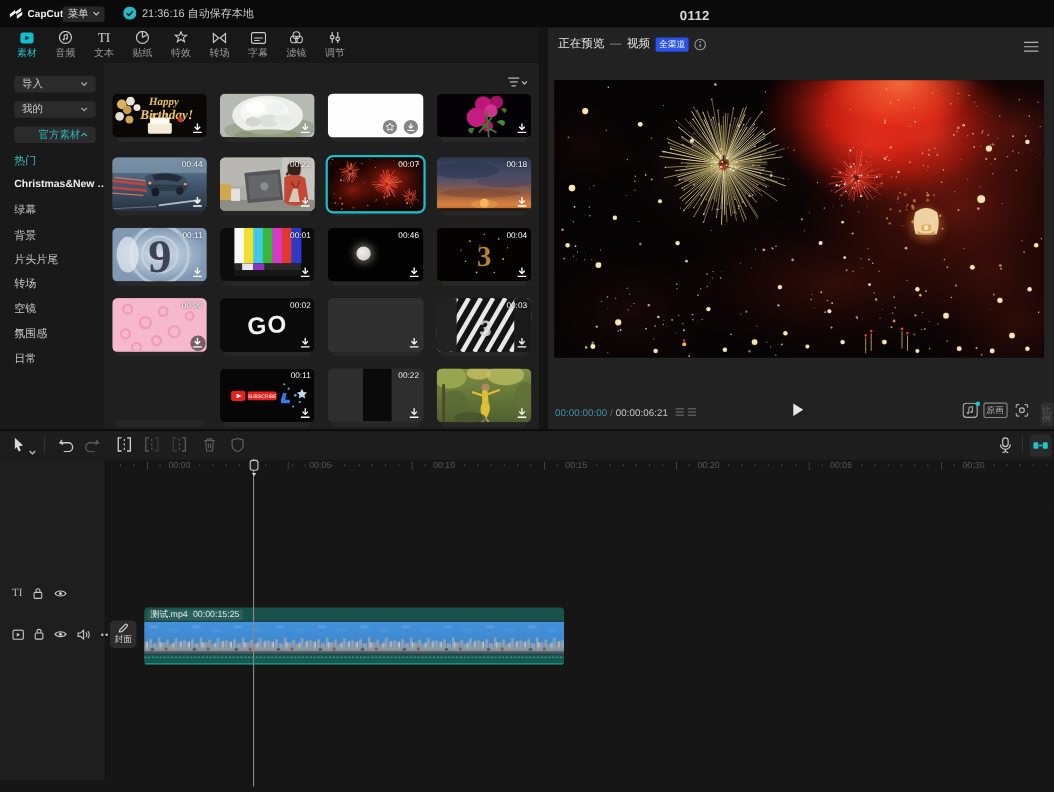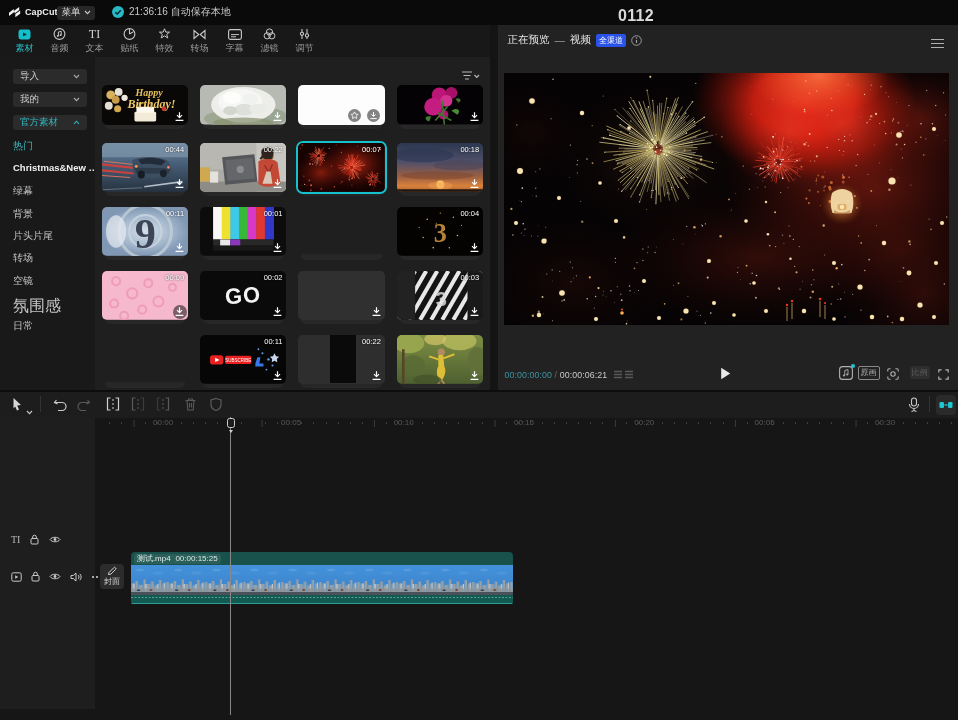--- a/index.html
+++ b/index.html
@@ -1,31 +1,31 @@
 <!DOCTYPE html>
 <html><head><meta charset="utf-8">
 <style>
 * { margin:0; padding:0; box-sizing:border-box; }
 html,body { width:958px; height:720px; background:#141414; font-family:"Liberation Sans",sans-serif; overflow:hidden; position:relative; }
 
 #topbar { position:absolute; left:0; top:0; width:958px; height:25px; background:#0a0a0a; }
 #logo { position:absolute; left:8px; top:6px; display:flex; align-items:center; gap:4px; color:#f2f2f2; font-weight:bold; font-size:9px; letter-spacing:0.1px; }
 #menubtn { position:absolute; left:57px; top:5.5px; width:38px; height:14px; background:#272727; border-radius:3px; color:#d8d8d8; font-size:9.5px; display:flex; align-items:center; justify-content:center; gap:3px; }
 #autosave { position:absolute; left:112px; top:5px; display:flex; align-items:center; gap:5px; color:#c9c9c9; font-size:10px; }
-#proj { position:absolute; left:618px; top:7px; color:#dadada; font-size:16px; font-weight:bold; letter-spacing:0.3px; }
+#proj { position:absolute; left:618px; top:7px; color:#dadada; font-size:12px; font-weight:bold; letter-spacing:0.3px; }
 
 #leftpanel { position:absolute; left:0; top:25px; width:489.5px; height:365px; background:#181818; }
 #tabs { position:absolute; left:0; top:0; width:100%; height:32px; display:flex; }
 .tab { width:35px; height:32px; display:flex; flex-direction:column; align-items:center; margin-left:0; }
 .tab .ic { height:15px; display:flex; align-items:flex-end; justify-content:center; }
 .tab .lb { font-size:9px; color:#9a9a9a; margin-top:2px; }
 .tab.on .lb { color:#27bdc7; }
 #sidebar { position:absolute; left:0; top:32px; width:95px; height:333px; background:#191919; }
 .sbtn { position:absolute; left:13px; width:74px; height:15px; background:#2b2b2b; border-radius:3px; color:#cfcfcf; font-size:9.5px; display:flex; align-items:center; padding:0 7px; justify-content:space-between; }
-.sbtn.teal { color:#30b6bf; }
+.sbtn.teal { color:#30b6bf;justify-content:flex-end; }
 .slist { position:absolute; left:13px; font-size:10px; color:#c6c6c6; white-space:nowrap; }
 #grid { position:absolute; left:95px; top:32px; width:394.5px; height:333px; background:#1f1f1f; }
 #gridinner { position:absolute; left:-95px; top:-57px; width:489.5px; height:390px; }
 .cell { position:absolute; background:#2c2c2c; border-radius:5px; overflow:hidden; }
 .cell:after { content:""; position:absolute; }
 .cbase { position:absolute; background:#272727; border-radius:0 0 5px 5px; height:6px; }
 .cell.sel { outline:2px solid #14c2cd; outline-offset:0px; border-radius:5px; }
 .dur { position:absolute; top:2px; right:4px; font-size:7.5px; color:#fff; text-shadow:0 0 2px rgba(0,0,0,0.8); }
 .dl { position:absolute; right:3px; bottom:3px; }
 .dlc { position:absolute; right:1px; bottom:1px; width:14px; height:14px; border-radius:50%; background:rgba(20,20,20,0.55); }
@@ -34,21 +34,21 @@
 
 #preview { position:absolute; left:497.5px; top:25px; width:460.5px; height:365px; background:#222223; }
 #pvhead { position:absolute; left:10px; top:8px; display:flex; align-items:center; gap:5px; color:#e4e4e4; font-size:10.5px; }
 #pvbadge { background:#2a52e8; color:#fff; font-size:8px; padding:1px 3px; border-radius:2px; }
 #pvburger { position:absolute; right:13px; top:10px; }
 #video { position:absolute; left:6.3px; top:47.8px; width:444.9px; height:251.9px; background:#000; }
 #pvctrl { position:absolute; left:0; bottom:0; width:100%; height:40px; }
 .tc1 { color:#3e93a2; } .tc2 { color:#c9c9c9; }
 #timecode { position:absolute; left:7px; top:20px; font-size:8.8px; letter-spacing:0.1px; }
 #playbtn { position:absolute; left:222px; top:16px; }
-#pvicons { position:absolute; left:0; top:0; width:100%; height:100%; } #pvicons > span, #pvicons > svg { position:absolute; top:16px; }
+#pvicons { position:absolute; left:0; top:0; width:100%; height:100%; } #pvicons > span, #pvicons > svg { position:absolute; top:16px;margin-left:36px; }
 
 #timeline { position:absolute; left:0; top:390px; width:958px; height:330px; background:#161616; }
 #tltools { position:absolute; left:0; top:2px; width:100%; height:26px; background:#1d1d1d; }
 .ticon { position:absolute; top:5px; }
 #ruler { position:absolute; left:0; top:27px; width:100%; height:15px; }
 .rl { position:absolute; top:1px; font-size:8px; color:#4e4e4e; }
 .rlt { margin-left:18px; color:#585858; }
 .tick { position:absolute; top:5px; width:1px; height:2px; background:#404040; }
 #trackhead { position:absolute; left:0; top:27px; width:95px; height:292px; background:#1e1e1e; }
 .thr { position:absolute; display:flex; align-items:center; }
@@ -178,21 +178,21 @@
 <div class="sbtn teal" style="top:57.5px;">官方素材 <svg width="7" height="5" viewBox="0 0 7 5">
           <path d="M1 3.8 L3.5 1.2 L6 3.8" stroke="#30b6bf" stroke-width="1.1" fill="none"></path>
         </svg></div>
 <div class="slist" style="top:82.3px;color:#3fb9c1;font-weight:normal;font-size:10px;max-width:85px;overflow:hidden;text-overflow:ellipsis;">热门</div>
 <div class="slist" style="top:104.7px;color:#f0f0f0;font-weight:bold;font-size:9.5px;max-width:85px;overflow:hidden;text-overflow:ellipsis;">Christmas&amp;New …</div>
 <div class="slist" style="top:127.1px;color:#c6c6c6;font-weight:normal;font-size:10px;max-width:85px;overflow:hidden;text-overflow:ellipsis;">绿幕</div>
 <div class="slist" style="top:149.5px;color:#c6c6c6;font-weight:normal;font-size:10px;max-width:85px;overflow:hidden;text-overflow:ellipsis;">背景</div>
 <div class="slist" style="top:171.9px;color:#c6c6c6;font-weight:normal;font-size:10px;max-width:85px;overflow:hidden;text-overflow:ellipsis;">片头片尾</div>
 <div class="slist" style="top:194.3px;color:#c6c6c6;font-weight:normal;font-size:10px;max-width:85px;overflow:hidden;text-overflow:ellipsis;">转场</div>
 <div class="slist" style="top:216.7px;color:#c6c6c6;font-weight:normal;font-size:10px;max-width:85px;overflow:hidden;text-overflow:ellipsis;">空镜</div>
-<div class="slist" style="top:239.1px;color:#c6c6c6;font-weight:normal;font-size:16px;max-width:85px;overflow:hidden;text-overflow:ellipsis;">氛围感</div>
+<div class="slist" style="top:239.1px;color:#c6c6c6;font-weight:normal;font-size:10px;max-width:85px;overflow:hidden;text-overflow:ellipsis;">氛围感</div>
 <div class="slist" style="top:261.5px;color:#c6c6c6;font-weight:normal;font-size:10px;max-width:85px;overflow:hidden;text-overflow:ellipsis;">日常</div>
 </div>
 <div id="grid">
       <div id="gridinner">
 <div class="cbase" style="left:104.5px;top:122.8px;width:80.6px;"></div>
         <div class="cell" style="left:101.5px;top:85.3px;width:86.6px;height:39.5px;">
           <div style="position:absolute;inset:0;background:#0a0806;">
             <div style="position:absolute;left:34px;top:2px;font-size:10px;color:#e8c05c;font-style:italic;font-weight:bold;font-family:'Liberation Serif',serif;">Happy</div>
             <div style="position:absolute;left:26px;top:12px;font-size:12px;color:#ecc868;font-style:italic;font-weight:bold;font-family:'Liberation Serif',serif;">Birthday!</div>
             <svg width="86" height="40" viewBox="0 0 86 40" style="position:absolute;inset:0;width:100%;height:100%;">
@@ -546,20 +546,31 @@
             <rect x="13" y="38" width="60" height="5" fill="#181818"></rect>
           </svg>
           <span class="dur">00:01</span>
           <svg class="dl" width="11" height="11" viewBox="0 0 11 11">
             <path d="M5.5 1.2v5" stroke="#fff" stroke-width="1.2" fill="none"></path>
             <path d="M3 4.2 5.5 6.7 8 4.2" stroke="#fff" stroke-width="1.2" fill="none" stroke-linejoin="round"></path>
             <path d="M1.6 9.3h7.8" stroke="#fff" stroke-width="1.2"></path>
           </svg>
         </div>
         <div class="cbase" style="left:301.3px;top:254.2px;width:80.6px;"></div>
+        <div class="cell" style="left:298.3px;top:207.4px;width:86.6px;height:48.8px;">
+          <div style="position:absolute;inset:0;background:#020202;">
+            <div style="position:absolute;left:26px;top:17px;width:13px;height:13px;border-radius:50%;background:radial-gradient(circle at 40% 40%,#f2f0ea,#c8c4ba);box-shadow:0 0 8px 2px rgba(230,225,210,0.5);"></div>
+          </div>
+          <span class="dur">00:46</span>
+          <svg class="dl" width="11" height="11" viewBox="0 0 11 11">
+            <path d="M5.5 1.2v5" stroke="#fff" stroke-width="1.2" fill="none"></path>
+            <path d="M3 4.2 5.5 6.7 8 4.2" stroke="#fff" stroke-width="1.2" fill="none" stroke-linejoin="round"></path>
+            <path d="M1.6 9.3h7.8" stroke="#fff" stroke-width="1.2"></path>
+          </svg>
+        </div>
         <div class="cbase" style="left:399.6px;top:254.2px;width:80.6px;"></div>
         <div class="cell" style="left:396.6px;top:207.4px;width:86.6px;height:48.8px;">
           <svg width="86" height="48" viewBox="0 0 86 48" style="position:absolute;inset:0;width:100%;height:100%;" preserveAspectRatio="none">
             <rect width="86" height="48" fill="#050302"></rect>
             <text x="43" y="34" font-family="Liberation Serif,serif" font-size="26" fill="#c89038" text-anchor="middle" font-weight="bold" opacity="0.9">3</text>
             <g fill="#e8b050">
               <circle cx="30" cy="12" r="0.8"></circle>
               <circle cx="56" cy="10" r="0.7"></circle>
               <circle cx="60" cy="28" r="0.8"></circle>
               <circle cx="26" cy="30" r="0.7"></circle>

